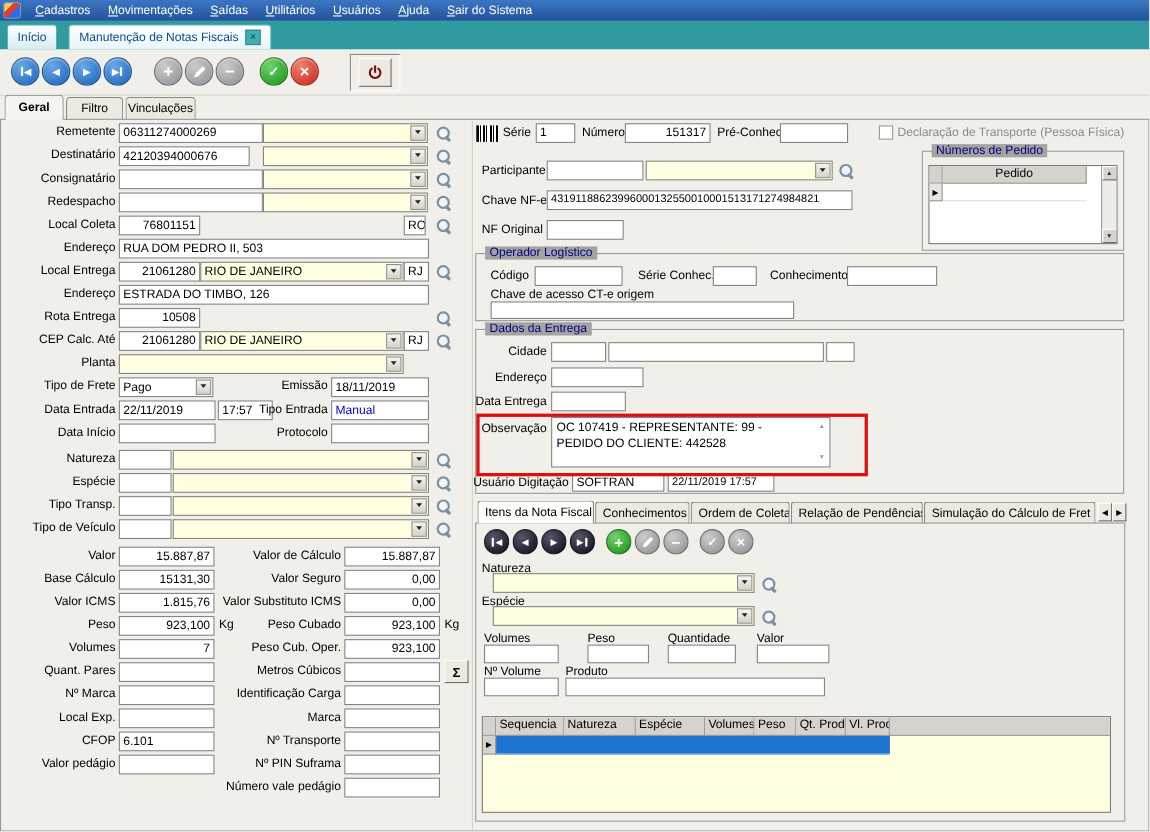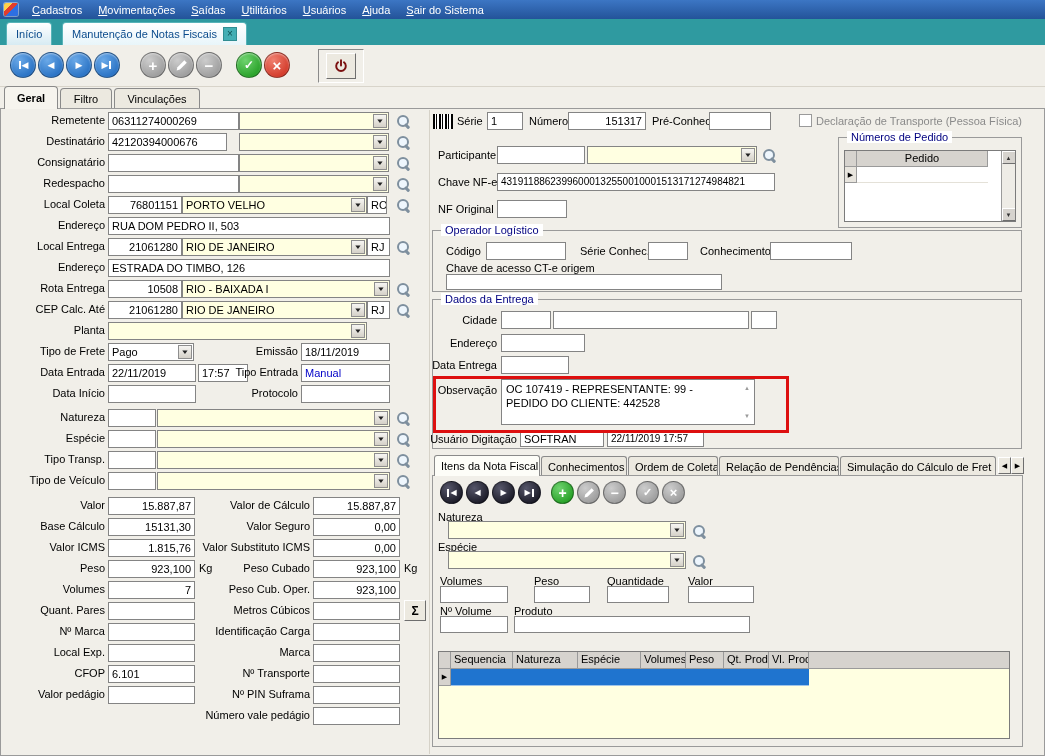--- a/index.html
+++ b/index.html
@@ -43,21 +43,21 @@
 .combo{padding-right:17px;}
 .dd{position:absolute;top:1px;right:1px;bottom:1px;width:14px;background:linear-gradient(#f6f5f2,#d5d1c8);border:1px solid #8e8e8e;display:flex;align-items:center;justify-content:center;cursor:pointer;}
 .ddg{font-size:6px;line-height:1;color:#222;transform:scaleX(1.5);}
 .mag{position:absolute;width:16px;height:16px;cursor:pointer;}
 .mag::before{content:"";position:absolute;left:2px;top:2px;width:8px;height:8px;border:2px solid #7e8f9e;border-radius:50%;background:#eef6fd;}
 .mag::after{content:"";position:absolute;left:11px;top:10px;width:6px;height:3px;background:#7e8f9e;border-radius:1px;transform:rotate(45deg);transform-origin:0 0;}
 .blue-text{color:#0000c8;}
 .gray-text{color:#8a8a8a;}
 
 .group{position:absolute;border:1px solid #9a9a9a;}
-.gtitle{position:absolute;top:-7px;left:8px;background:#ffffff;padding:0 4px;color:#000080;font-size:11px;white-space:nowrap;}
+.gtitle{position:absolute;top:-7px;left:8px;background:#a3a3a3;padding:0 4px;color:#000080;font-size:11px;white-space:nowrap;}
 
 .pgrid{position:absolute;background:#fff;border:1px solid #7b7b7b;overflow:hidden;}
 .grow{display:flex;}
 .mkcell{width:12px;background:#d6d3ce;border-right:1px solid #9a9a9a;border-bottom:1px solid #9a9a9a;display:flex;align-items:center;justify-content:center;font-size:7px;}
 .hcell{background:#d6d3ce;border-right:1px solid #9a9a9a;border-bottom:1px solid #9a9a9a;font-size:11px;padding:1px 3px;white-space:nowrap;overflow:hidden;}
 .vscroll{position:absolute;top:0;right:0;bottom:0;width:14px;background:#eeece6;border-left:1px solid #9a9a9a;display:flex;flex-direction:column;justify-content:space-between;align-items:center;}
 .sbtnv{width:14px;height:13px;background:#d6d3ce;border:1px solid;border-color:#fff #6e6e6e #6e6e6e #fff;font-size:6px;display:flex;align-items:center;justify-content:center;color:#333;}
 .igrid{position:absolute;background:#ffffe1;border:1px solid #7b7b7b;overflow:hidden;}
 .selrow{background:#1f74cf;height:17px;border-bottom:1px solid #9fc4e8;}
 
@@ -137,21 +137,21 @@
         <path d="M4.6 3.8a5.5 5.5 0 1 0 6.8 0" stroke="#7b1010" stroke-width="2.2" fill="none" stroke-linecap="round"></path>
       </svg>
     </div>
 
   <div class="mtab active" style="left:4px;top:86px;width:54px;height:23px;">
       <span>Geral</span>
     </div>
   <div class="mtab" style="left:60px;top:88px;width:52px;">
       <span>Filtro</span>
     </div>
-  <div class="mtab" style="left:114px;top:88px;width:86px;">
+  <div class="mtab" style="left:114px;top:88px;width:64px;">
       <span>Vinculações</span>
     </div>
   <div class="panelborder" style="left:0px;top:108px;width:1045px;height:648px;"></div>
   <div class="vline" style="left:429px;top:110px;height:644px;"></div>
 
   <div class="lblr" style="left:2px;top:114px;width:103px;">Remetente</div>
   <div class="field" style="left:108px;top:112px;width:131px;">06311274000269</div>
   <div class="field yellow combo" style="left:239px;top:112px;width:150px;">
       <span class="dd">
         <span class="ddg">▼</span>
@@ -181,45 +181,39 @@
   <div class="field" style="left:108px;top:175px;width:131px;"></div>
   <div class="field yellow combo" style="left:239px;top:175px;width:150px;">
       <span class="dd">
         <span class="ddg">▼</span>
       </span>
     </div>
   <span class="mag" style="left:395px;top:176px;"></span>
 
   <div class="lblr" style="left:2px;top:198px;width:103px;">Local Coleta</div>
   <div class="field num" style="left:108px;top:196px;width:74px;">76801151</div>
-  <div class="field yellow combo" style="left:182px;top:196px;width:185px;"><span>PORTO VELHO</span><span class="dd">
-        <span class="ddg">▼</span>
-      </span></div>
   <div class="field" style="left:367px;top:196px;width:20px;">RO</div>
   <span class="mag" style="left:395px;top:197px;"></span>
 
   <div class="lblr" style="left:2px;top:219px;width:103px;">Endereço</div>
   <div class="field" style="left:108px;top:217px;width:282px;">RUA DOM PEDRO II, 503</div>
 
   <div class="lblr" style="left:2px;top:240px;width:103px;">Local Entrega</div>
   <div class="field num" style="left:108px;top:238px;width:74px;">21061280</div>
   <div class="field yellow combo" style="left:182px;top:238px;width:185px;"><span>RIO DE JANEIRO</span><span class="dd">
         <span class="ddg">▼</span>
       </span></div>
   <div class="field" style="left:367px;top:238px;width:23px;">RJ</div>
   <span class="mag" style="left:395px;top:239px;"></span>
 
   <div class="lblr" style="left:2px;top:261px;width:103px;">Endereço</div>
   <div class="field" style="left:108px;top:259px;width:282px;">ESTRADA DO TIMBO, 126</div>
 
   <div class="lblr" style="left:2px;top:282px;width:103px;">Rota Entrega</div>
   <div class="field num" style="left:108px;top:280px;width:74px;">10508</div>
-  <div class="field yellow combo" style="left:182px;top:280px;width:208px;"><span>RIO - BAIXADA I</span><span class="dd">
-        <span class="ddg">▼</span>
-      </span></div>
   <span class="mag" style="left:395px;top:281px;"></span>
 
   <div class="lblr" style="left:2px;top:303px;width:103px;">CEP Calc. Até</div>
   <div class="field num" style="left:108px;top:301px;width:74px;">21061280</div>
   <div class="field yellow combo" style="left:182px;top:301px;width:185px;"><span>RIO DE JANEIRO</span><span class="dd">
         <span class="ddg">▼</span>
       </span></div>
   <div class="field" style="left:367px;top:301px;width:23px;">RJ</div>
   <span class="mag" style="left:395px;top:302px;"></span>
 

